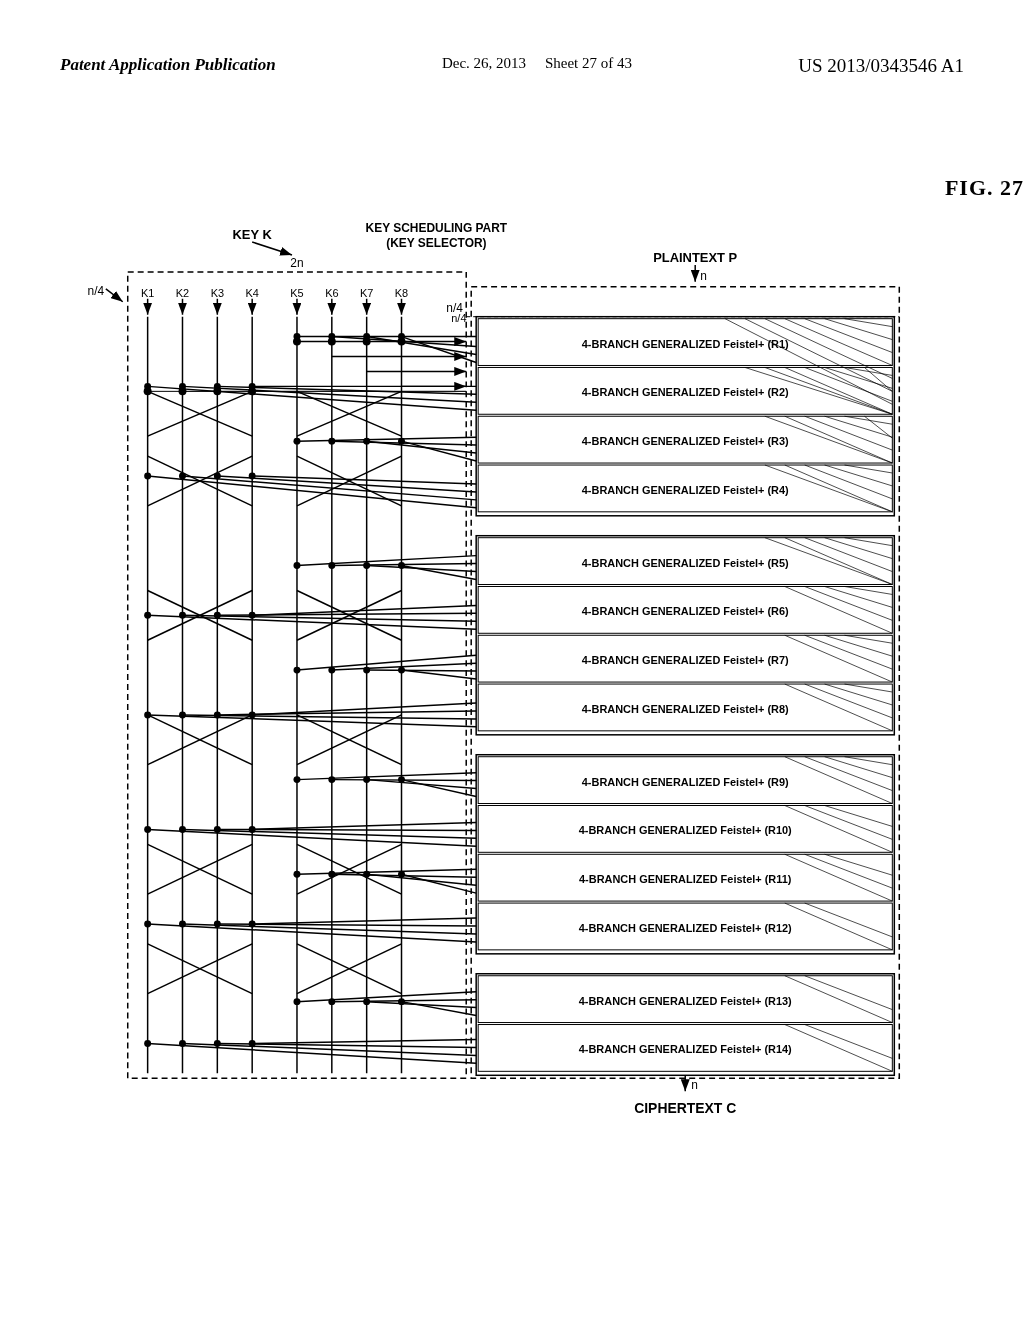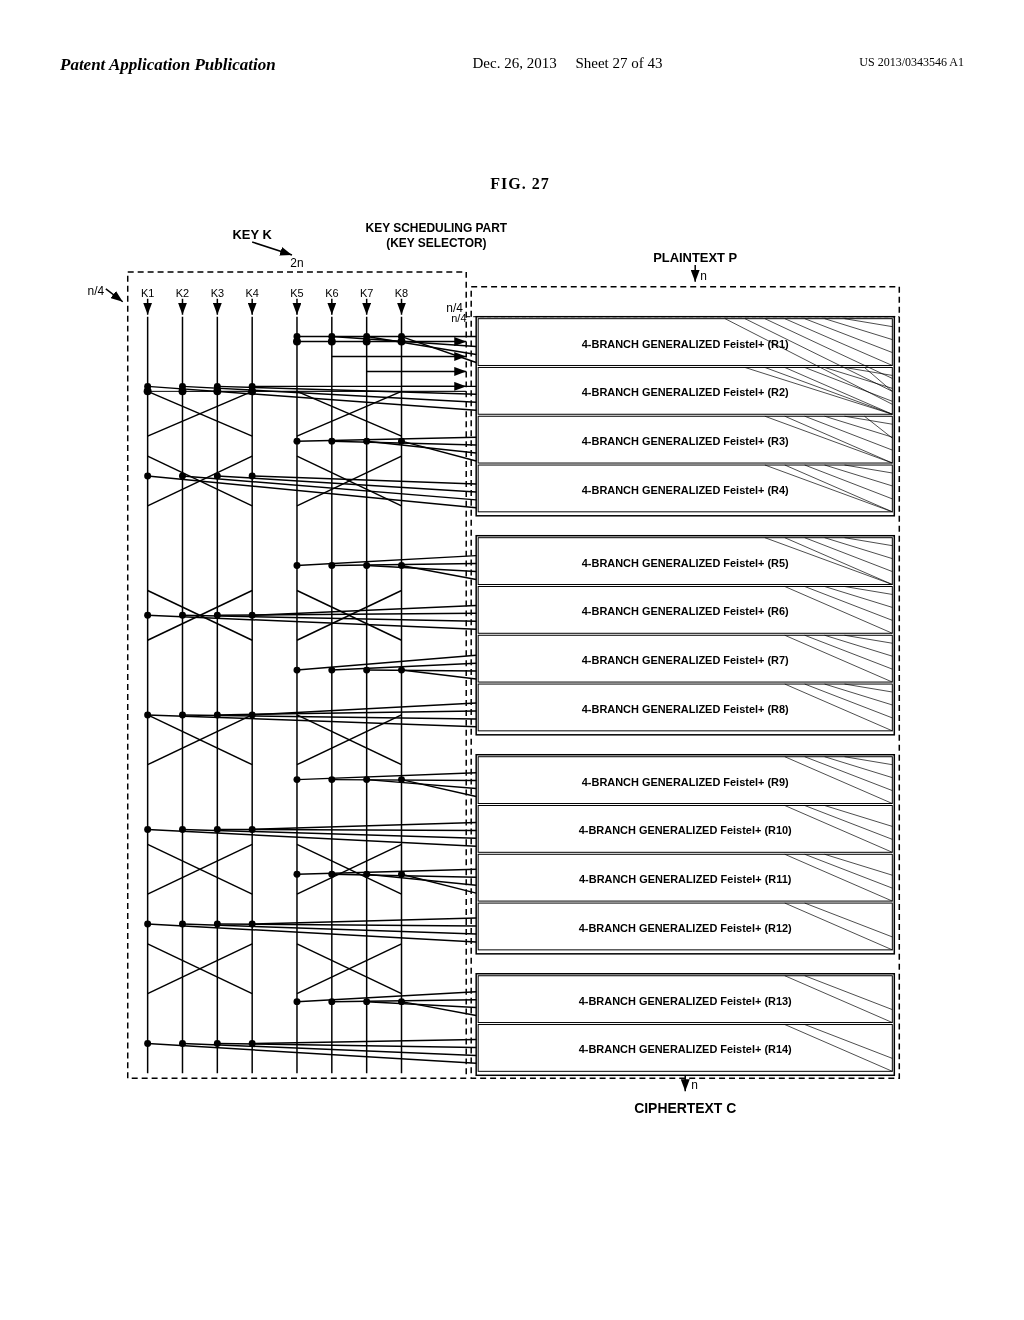--- a/index.html
+++ b/index.html
@@ -35,30 +35,30 @@
       font-weight: bold;
       font-style: italic;
     }
 
     .header-center {
       font-size: 15px;
       text-align: right;
     }
 
     .header-right {
-      font-size: 12px;
+      font-size: 19px;
     }
 
     .fig-title {
       position: absolute;
       top: 175px;
       left: 0;
       right: 0;
-      text-align: center;
-      font-size: 16px;
+      text-align: right;
+      font-size: 22px;
       font-weight: bold;
       letter-spacing: 1px;
       margin-left: 16px;
     }
 
     .diagram-area {
       position: absolute;
       top: 215px;
       left: 68px;
       right: 60px;

